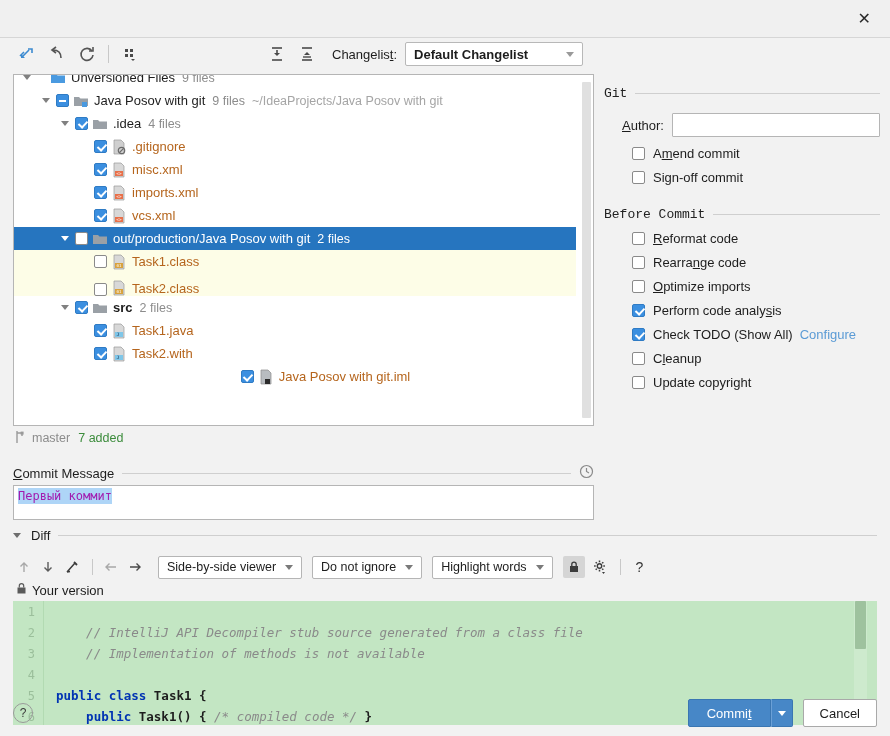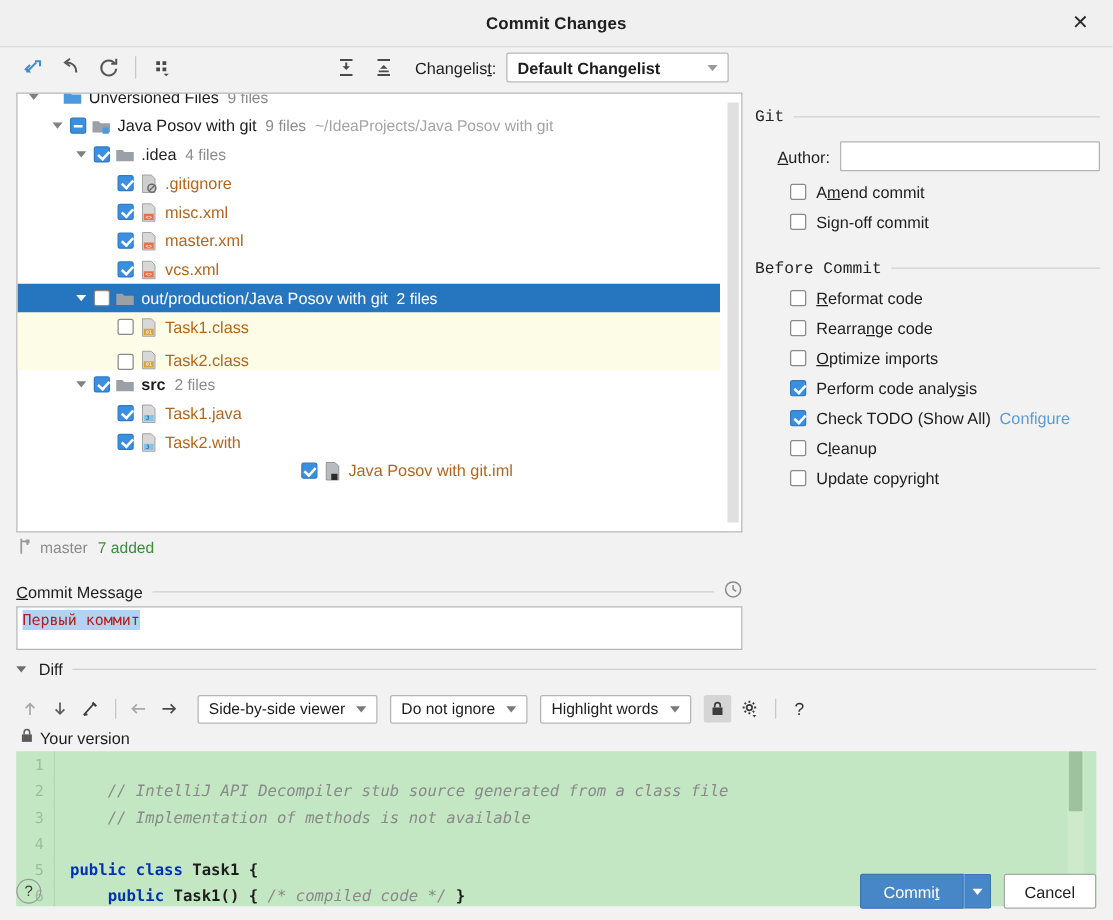--- a/index.html
+++ b/index.html
@@ -140,21 +140,21 @@
     position: absolute; left: 13px; top: 426px; width: 581px;
     display: flex; align-items: center; gap: 8px; font-size: 13px;
   }
   .cm-head .rule { flex: 1; height: 1px; background: #cfcfcf; }
   .cm-box {
     position: absolute; left: 13px; top: 447px; width: 581px; height: 35px;
     background: #fff; border: 1px solid #b5b5b5;
     font-family: "DejaVu Sans Mono", monospace; font-size: 12px;
     padding: 3px 4px;
   }
-  .cm-box .seltext { background: #aed5f7; color: #b91c1c; padding: 1px 0; }
+  .cm-box .seltext { background: #aed5f7; color: #a21caf; padding: 1px 0; }
 
   
   .rightcol { position: absolute; left: 604px; top: 48px; width: 276px; }
   .field-row { display: flex; align-items: center; margin: 12px 0 0 18px; }
   .field-row label { font-size: 13px; margin-right: 8px; }
   .txtinput {
     flex: 1; height: 24px; background: #fff; border: 1px solid #b5b5b5;
     border-radius: 1px;
   }
   .opt { display: flex; align-items: center; margin: 9px 0 0 28px; font-size: 13px; }
@@ -272,21 +272,20 @@
   .btn-cancel {
     height: 28px; background: #fff; color: #1d1d1d; border: 1px solid #a9a9a9;
     border-radius: 2px; padding: 0 16px; margin-left: 10px;
     display: inline-flex; align-items: center; font-size: 13px;
   }
 </style>
 </head>
 <body>
 
 <div class="titlebar">
-  <div class="title">Commit Changes</div>
   <div class="winclose">✕</div>
 </div>
 
 <div class="dialog">
 
   <div class="toolbar">
     <div class="toolbar-left">
       <span class="tb-icon">
         <svg width="18" height="18" viewBox="0 0 18 18">
           <path d="M4 12 L11 5" stroke="#3c8ad0" stroke-width="1.6" fill="none"></path>
@@ -402,21 +401,21 @@
           <span class="lbl-orange">misc.xml</span>
         </div>
         <div class="row" style="padding-left: 63px;">
           <span class="twisty"></span>
           <span class="cb on" style="margin-left: 4px;"></span>
           <span class="fico"><svg width="16" height="16" viewBox="0 0 16 16">
               <path d="M3 1 H10 L13 4 V15 H3 Z" fill="#d8d8d8" stroke="#9a9a9a" stroke-width=".7"></path>
               <rect x="4" y="9" width="8" height="5" fill="#e8704a"></rect>
               <text x="8" y="13.2" font-size="4.4" fill="#fff" text-anchor="middle" font-family="monospace">&lt;&gt;</text>
             </svg></span>
-          <span class="lbl-orange">master.xml</span>
+          <span class="lbl-orange">imports.xml</span>
         </div>
         <div class="row" style="padding-left: 63px;">
           <span class="twisty"></span>
           <span class="cb on" style="margin-left: 4px;"></span>
           <span class="fico"><svg width="16" height="16" viewBox="0 0 16 16">
               <path d="M3 1 H10 L13 4 V15 H3 Z" fill="#d8d8d8" stroke="#9a9a9a" stroke-width=".7"></path>
               <rect x="4" y="9" width="8" height="5" fill="#e8704a"></rect>
               <text x="8" y="13.2" font-size="4.4" fill="#fff" text-anchor="middle" font-family="monospace">&lt;&gt;</text>
             </svg></span>
           <span class="lbl-orange">vcs.xml</span>

